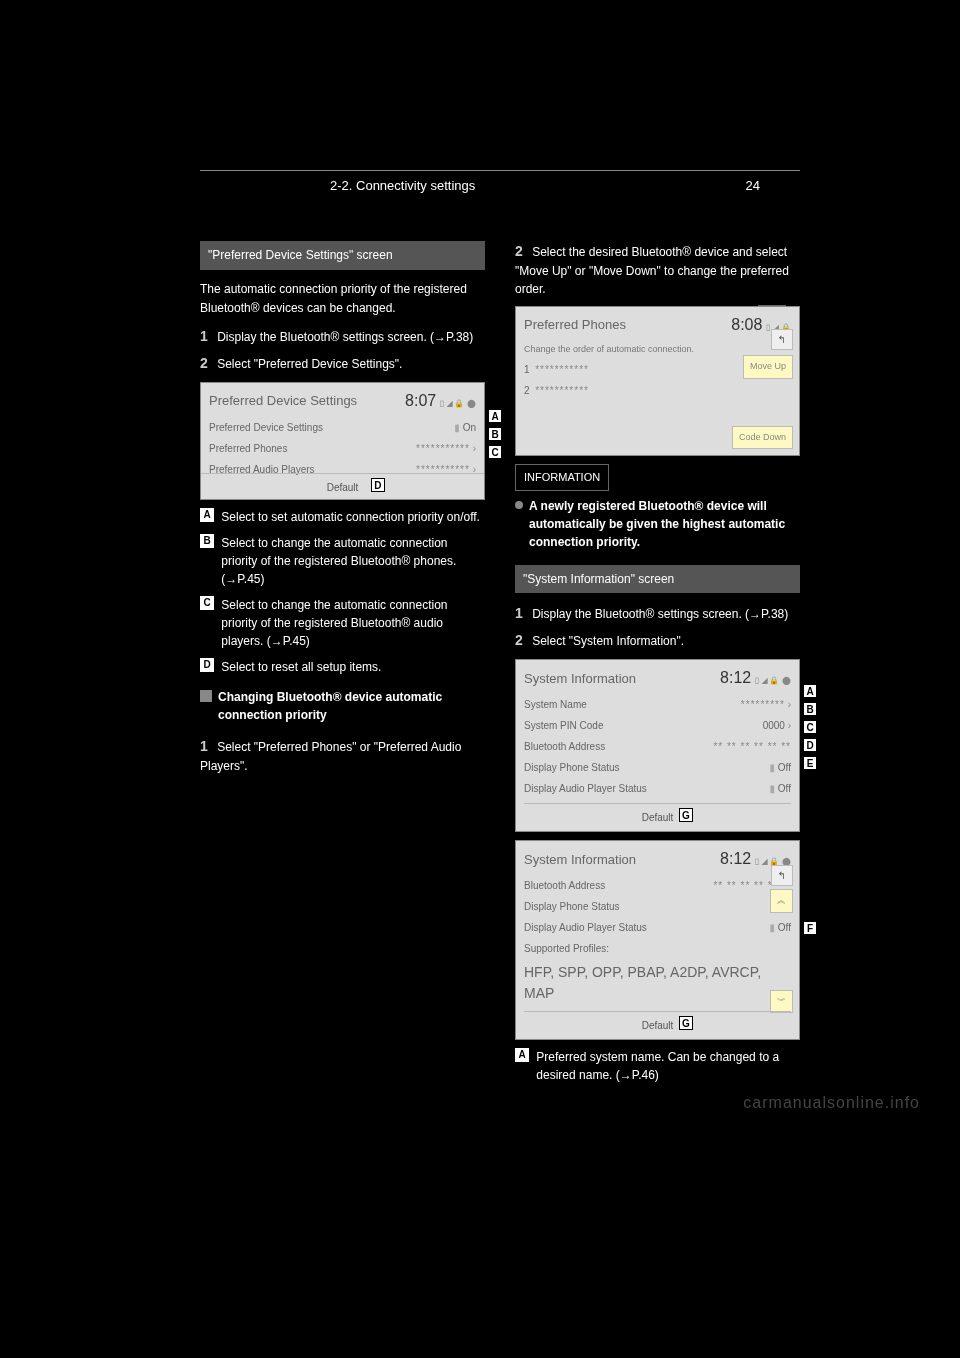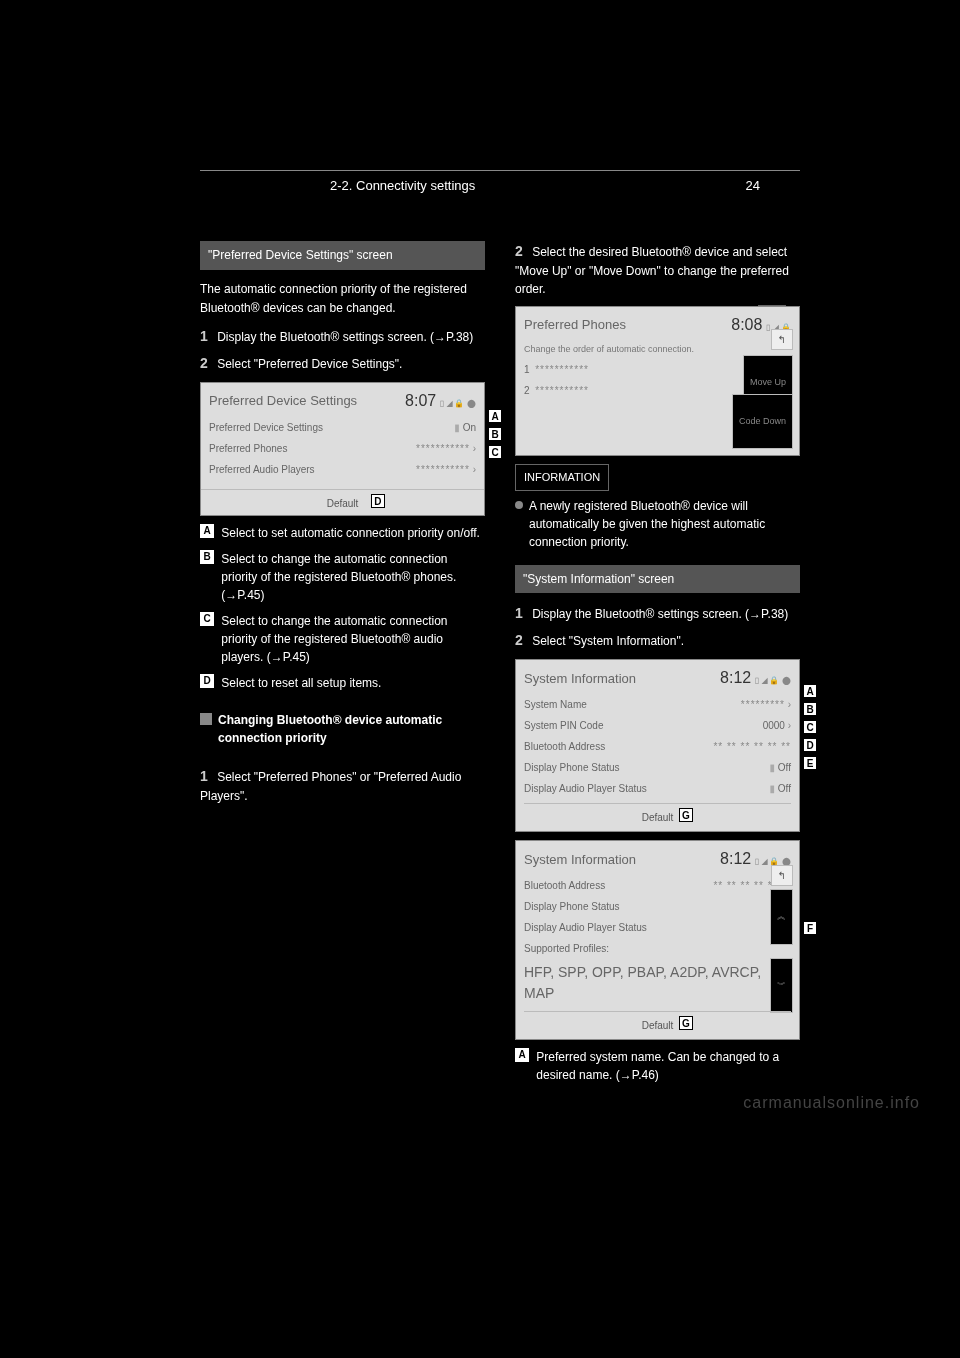--- a/index.html
+++ b/index.html
@@ -24,31 +24,31 @@
   .step { margin-bottom: 6px; }
   
   .screenshot { background: #ddd; color: #555; padding: 6px 8px; font-size: 10px; margin: 8px 0; position: relative; border: 1px solid #888; }
   .ss-title { color: #666; font-size: 13px; display:flex; justify-content: space-between; align-items: center; padding-bottom: 4px; }
   .ss-time { color: #333; font-size: 16px; font-weight: 300; margin-top: 12px; }
   .ss-icons { font-size: 8px; color: #888; }
   .ss-row { display: flex; justify-content: space-between; align-items: center; padding: 3px 0; font-size: 10px; color: #666; }
   .ss-arrow { font-size: 10px; color: #888; }
   .ss-callout { position: absolute; right: -18px; width: 14px; height: 14px; background: #fff; color: #000; font-weight: bold; font-size: 10px; display: flex; align-items: center; justify-content: center; border: 1px solid #000; }
   .ss-default-row { text-align: center; padding-top: 6px; margin-top: 4px; border-top: 1px solid #bbb; position: relative; }
-  .ss-btn { background: #000000; border: 1px solid #bbb; padding: 20px 6px; font-size: 9px; color: #888; display: inline-block; }
+  .ss-btn { background: #fef9c3; border: 1px solid #bbb; padding: 4px 6px; font-size: 9px; color: #888; display: inline-block; }
   
   .callout-letter { display: inline-block; width: 14px; height: 14px; background: #fff; color: #000; font-weight: bold; font-size: 10px; text-align: center; line-height: 14px; margin-right: 4px; vertical-align: top; }
   .callout-desc { display: inline-block; width: calc(100% - 22px); vertical-align: top; }
   .callout-item { margin-bottom: 8px; }
   
-  .sub-bullet { display: flex; margin: 19px 0; justify-content: flex-end; }
+  .sub-bullet { display: flex; margin: 12px 0; justify-content: flex-end; }
   .sub-bullet-mark { width: 12px; height: 12px; background: #888; margin-right: 6px; flex-shrink: 0; margin-top: 2px;}
   
   .info-box { border: 1px solid #666; padding: 4px 8px; font-size: 11px; display: inline-block; margin-bottom: 6px; }
-  .info-bullet { display: flex; margin-bottom: 4px; }
+  .info-bullet { display: flex; margin-bottom: 4px; font-weight: bold; }
   .info-dot { width: 8px; height: 8px; border-radius: 50%; background: #888; margin-right: 6px; margin-top: 4px; flex-shrink: 0; }
   
   .dots { letter-spacing: 1px; color: #888; }
   .back-btn { position: absolute; right: 6px; top: 22px; background: #eee; border: 1px solid #bbb; padding: 2px 6px; font-size: 10px; }
   
   .watermark { position: absolute; bottom: 20px; right: 40px; color: #444; font-size: 16px; letter-spacing: 1px; text-align: right; }
 </style>
 </head>
 <body>
 
@@ -67,21 +67,21 @@
       <div class="body-text">The automatic connection priority of the registered Bluetooth® devices can be changed.</div>
       <div class="step">
         <span class="step-num">1</span>
         <span>Display the Bluetooth® settings screen. (→P.38)</span>
       </div>
       <div class="step">
         <span class="step-num">2</span>
         <span>Select "Preferred Device Settings".</span>
       </div>
 
-      <div class="screenshot" style="height:134px;">
+      <div class="screenshot" style="height:118px;">
         <div class="ss-title">
           <span>Preferred Device Settings</span>
           <span><span class="ss-time">8:07</span> <span class="ss-icons">▯ ◢ 🔒 ⬤</span></span>
         </div>
         <div class="ss-row">
           <span>Preferred Device Settings</span>
           <span><span style="color:#aaa;">▮</span> <span>On</span></span>
           <div class="ss-callout" style="top:26px;">A</div>
         </div>
         <div class="ss-row">

